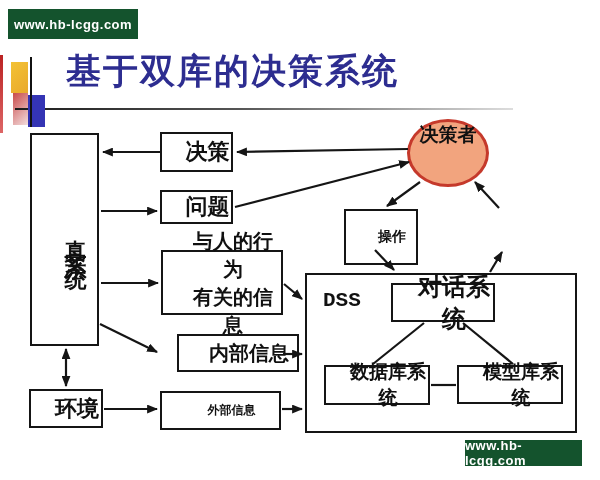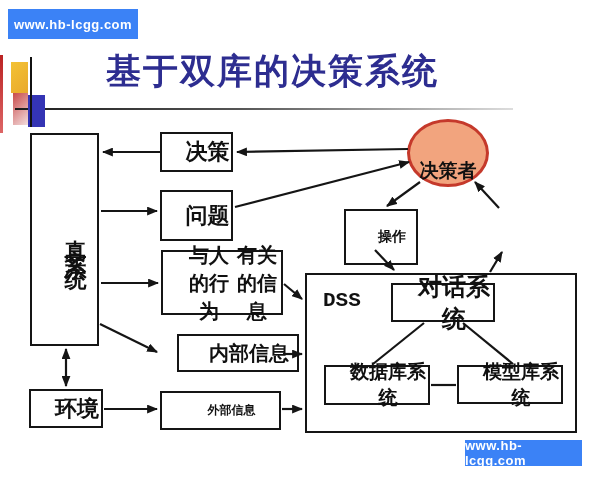--- a/index.html
+++ b/index.html
@@ -2,30 +2,30 @@
 <html><head>
 <meta charset="utf-8">
 <style>
   html,body{margin:0;padding:0;background:#fff;}
   #stage{
     position:relative;width:600px;height:480px;background:#ffffff;
     overflow:hidden;font-family:"Liberation Serif",serif;
   }
   
   .wm{
-    position:absolute;background:#3b82f6;color:#fff;
+    position:absolute;background:#14532d;color:#fff;
     font-family:"Liberation Sans",sans-serif;font-size:13px;font-weight:bold;
     display:flex;align-items:center;justify-content:center;letter-spacing:.5px;
   }
   #wm-top{left:8px;top:9px;width:130px;height:30px;}
   #wm-bottom{left:465px;top:440px;width:117px;height:26px;}
   
   #title{
     position:absolute;left:66px;top:48px;width:360px;
-    font-size:35px;font-weight:bold;color:#2d2d90;letter-spacing:2px;white-space:nowrap;margin-left:40px;
+    font-size:35px;font-weight:bold;color:#2d2d90;letter-spacing:2px;white-space:nowrap;
   }
   #title-rule{
     position:absolute;left:15px;top:108px;width:498px;height:2px;
     background:linear-gradient(to right,#1c1c1c 0%,#555 45%,#aaa 80%,#ddd 100%);
   }
   
   .deco{position:absolute;}
   #deco-redline{left:0;top:55px;width:3px;height:78px;background:linear-gradient(#b22,#d66);}
   #deco-yellow{left:11px;top:62px;width:17px;height:31px;background:linear-gradient(135deg,#f3c235,#e9a92c);}
   #deco-pink{left:13px;top:93px;width:15px;height:32px;background:linear-gradient(135deg,#c94a4a,#f3dede);}
@@ -33,39 +33,39 @@
   #deco-vline{left:30px;top:57px;width:2px;height:70px;background:#111;}
   
   .box{
     position:absolute;box-sizing:border-box;border:2px solid #151515;background:#fff;
     display:flex;align-items:center;justify-content:center;
     font-weight:bold;color:#101010;z-index:1;text-align:center;padding-left:22px;
   }
   #real-system{left:30px;top:133px;width:69px;height:213px;}
   #real-system span{writing-mode:vertical-rl;letter-spacing:9px;font-size:22px;}
   #decision{left:160px;top:132px;width:73px;height:40px;font-size:22px;}
-  #problem{left:160px;top:190px;width:73px;height:51px;font-size:22px;}
-  #behavior{left:161px;top:250px;width:122px;height:65px;flex-direction:row;font-size:20px;line-height:1.4;}
+  #problem{left:160px;top:190px;width:73px;height:34px;font-size:22px;}
+  #behavior{left:161px;top:250px;width:122px;height:65px;flex-direction:column;font-size:20px;line-height:1.4;}
   #internal-info{left:177px;top:334px;width:122px;height:38px;font-size:20px;}
   #external-info{left:160px;top:391px;width:121px;height:39px;font-size:12px;}
   #environment{left:29px;top:389px;width:74px;height:39px;font-size:22px;}
   #operation{left:344px;top:209px;width:74px;height:56px;font-size:14px;}
   #response{left:470px;top:209px;width:72px;height:40px;font-size:22px;}
   #dss{left:305px;top:273px;width:272px;height:160px;background:#fff;}
   #dss-label{
     position:absolute;left:16px;top:14px;
     font-family:Liberation Mono, monospace;font-size:21px;font-weight:bold;color:#111;
   }
   #dialog-system{left:391px;top:283px;width:104px;height:39px;font-size:24px;}
   #database-system{left:324px;top:365px;width:106px;height:40px;font-size:19px;}
   #model-system{left:457px;top:365px;width:106px;height:39px;font-size:19px;}
   #decision-maker{
     position:absolute;left:407px;top:119px;width:82px;height:68px;box-sizing:border-box;
     border:3px solid #c5392b;border-radius:50%;background:#f2a47e;
-    display:flex;align-items:flex-end;justify-content:center;
+    display:flex;align-items:flex-start;justify-content:center;
     font-size:19px;font-weight:bold;color:#111;z-index:1;
   }
   
   #edges-svg{position:absolute;left:0;top:0;width:600px;height:480px;z-index:2;pointer-events:none;}
   #edges-svg line{stroke:#151515;stroke-width:2.2px;}
 </style>
 </head>
 <body>
 
 <div id="stage">

